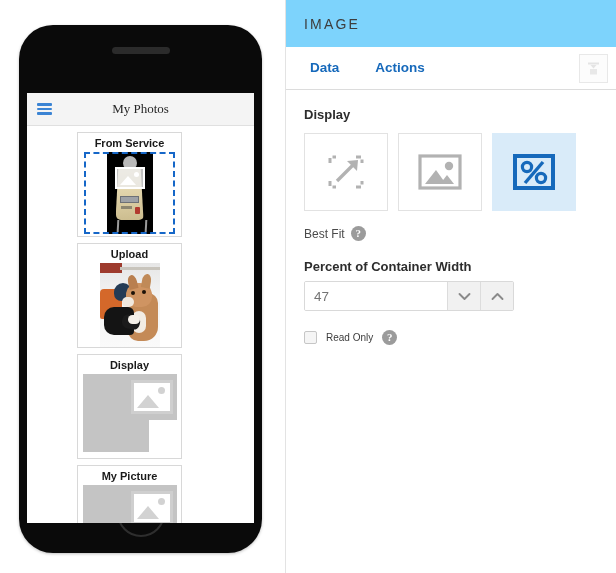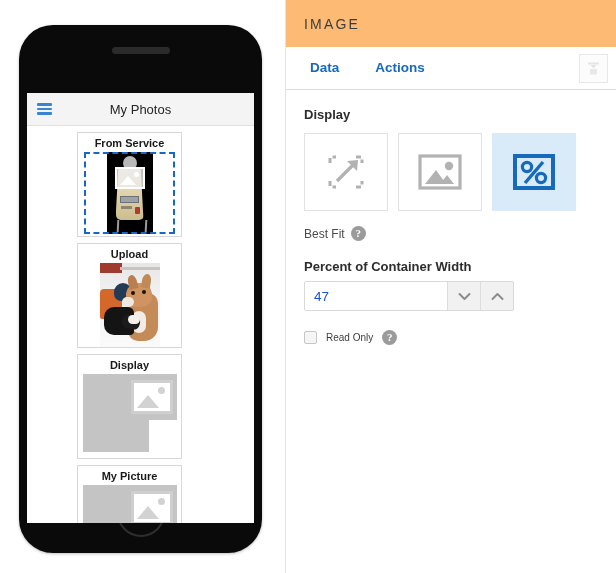--- a/index.html
+++ b/index.html
@@ -72,20 +72,21 @@
     overflow: hidden;
   }
 
   .app-bar {
     height: 32px;
     background: #f4f4f4;
     border-bottom: 1px solid #e0e0e0;
     display: flex;
     align-items: center;
     position: relative;
+    font-family: Liberation Serif, serif;
   }
   .hamburger {
     position: absolute;
     left: 10px;
     top: 50%;
     transform: translateY(-50%);
     width: 15px;
     height: 12px;
     display: flex;
     flex-direction: column;
@@ -324,21 +325,21 @@
     flex: 1;
     height: 573px;
     background: #ffffff;
     border-left: 1px solid #e3e3e3;
     display: flex;
     flex-direction: column;
     position: relative;
   }
   .props-header {
     height: 47px;
-    background: #fdba74;
+    background: #7dd3fc;
     display: flex;
     align-items: center;
     padding-left: 18px;
     box-sizing: border-box;
   }
   .props-header-title {
     font-size: 14px;
     letter-spacing: 2.2px;
     color: #3d3d3d;
     font-weight: normal;
@@ -452,21 +453,21 @@
     border-radius: 2px;
     overflow: hidden;
     background: #fff;
   }
   .stepper-input {
     flex: 1;
     border: none;
     outline: none;
     padding: 0 9px;
     font-size: 13.5px;
-    color: #1d4ed8;
+    color: #737373;
     font-family: "Liberation Sans", sans-serif;
     background: #ffffff;
     min-width: 0;
   }
   .step-btn {
     width: 32px;
     background: #f1f1f1;
     border-left: 1px solid #dcdcdc;
     display: flex;
     align-items: center;

